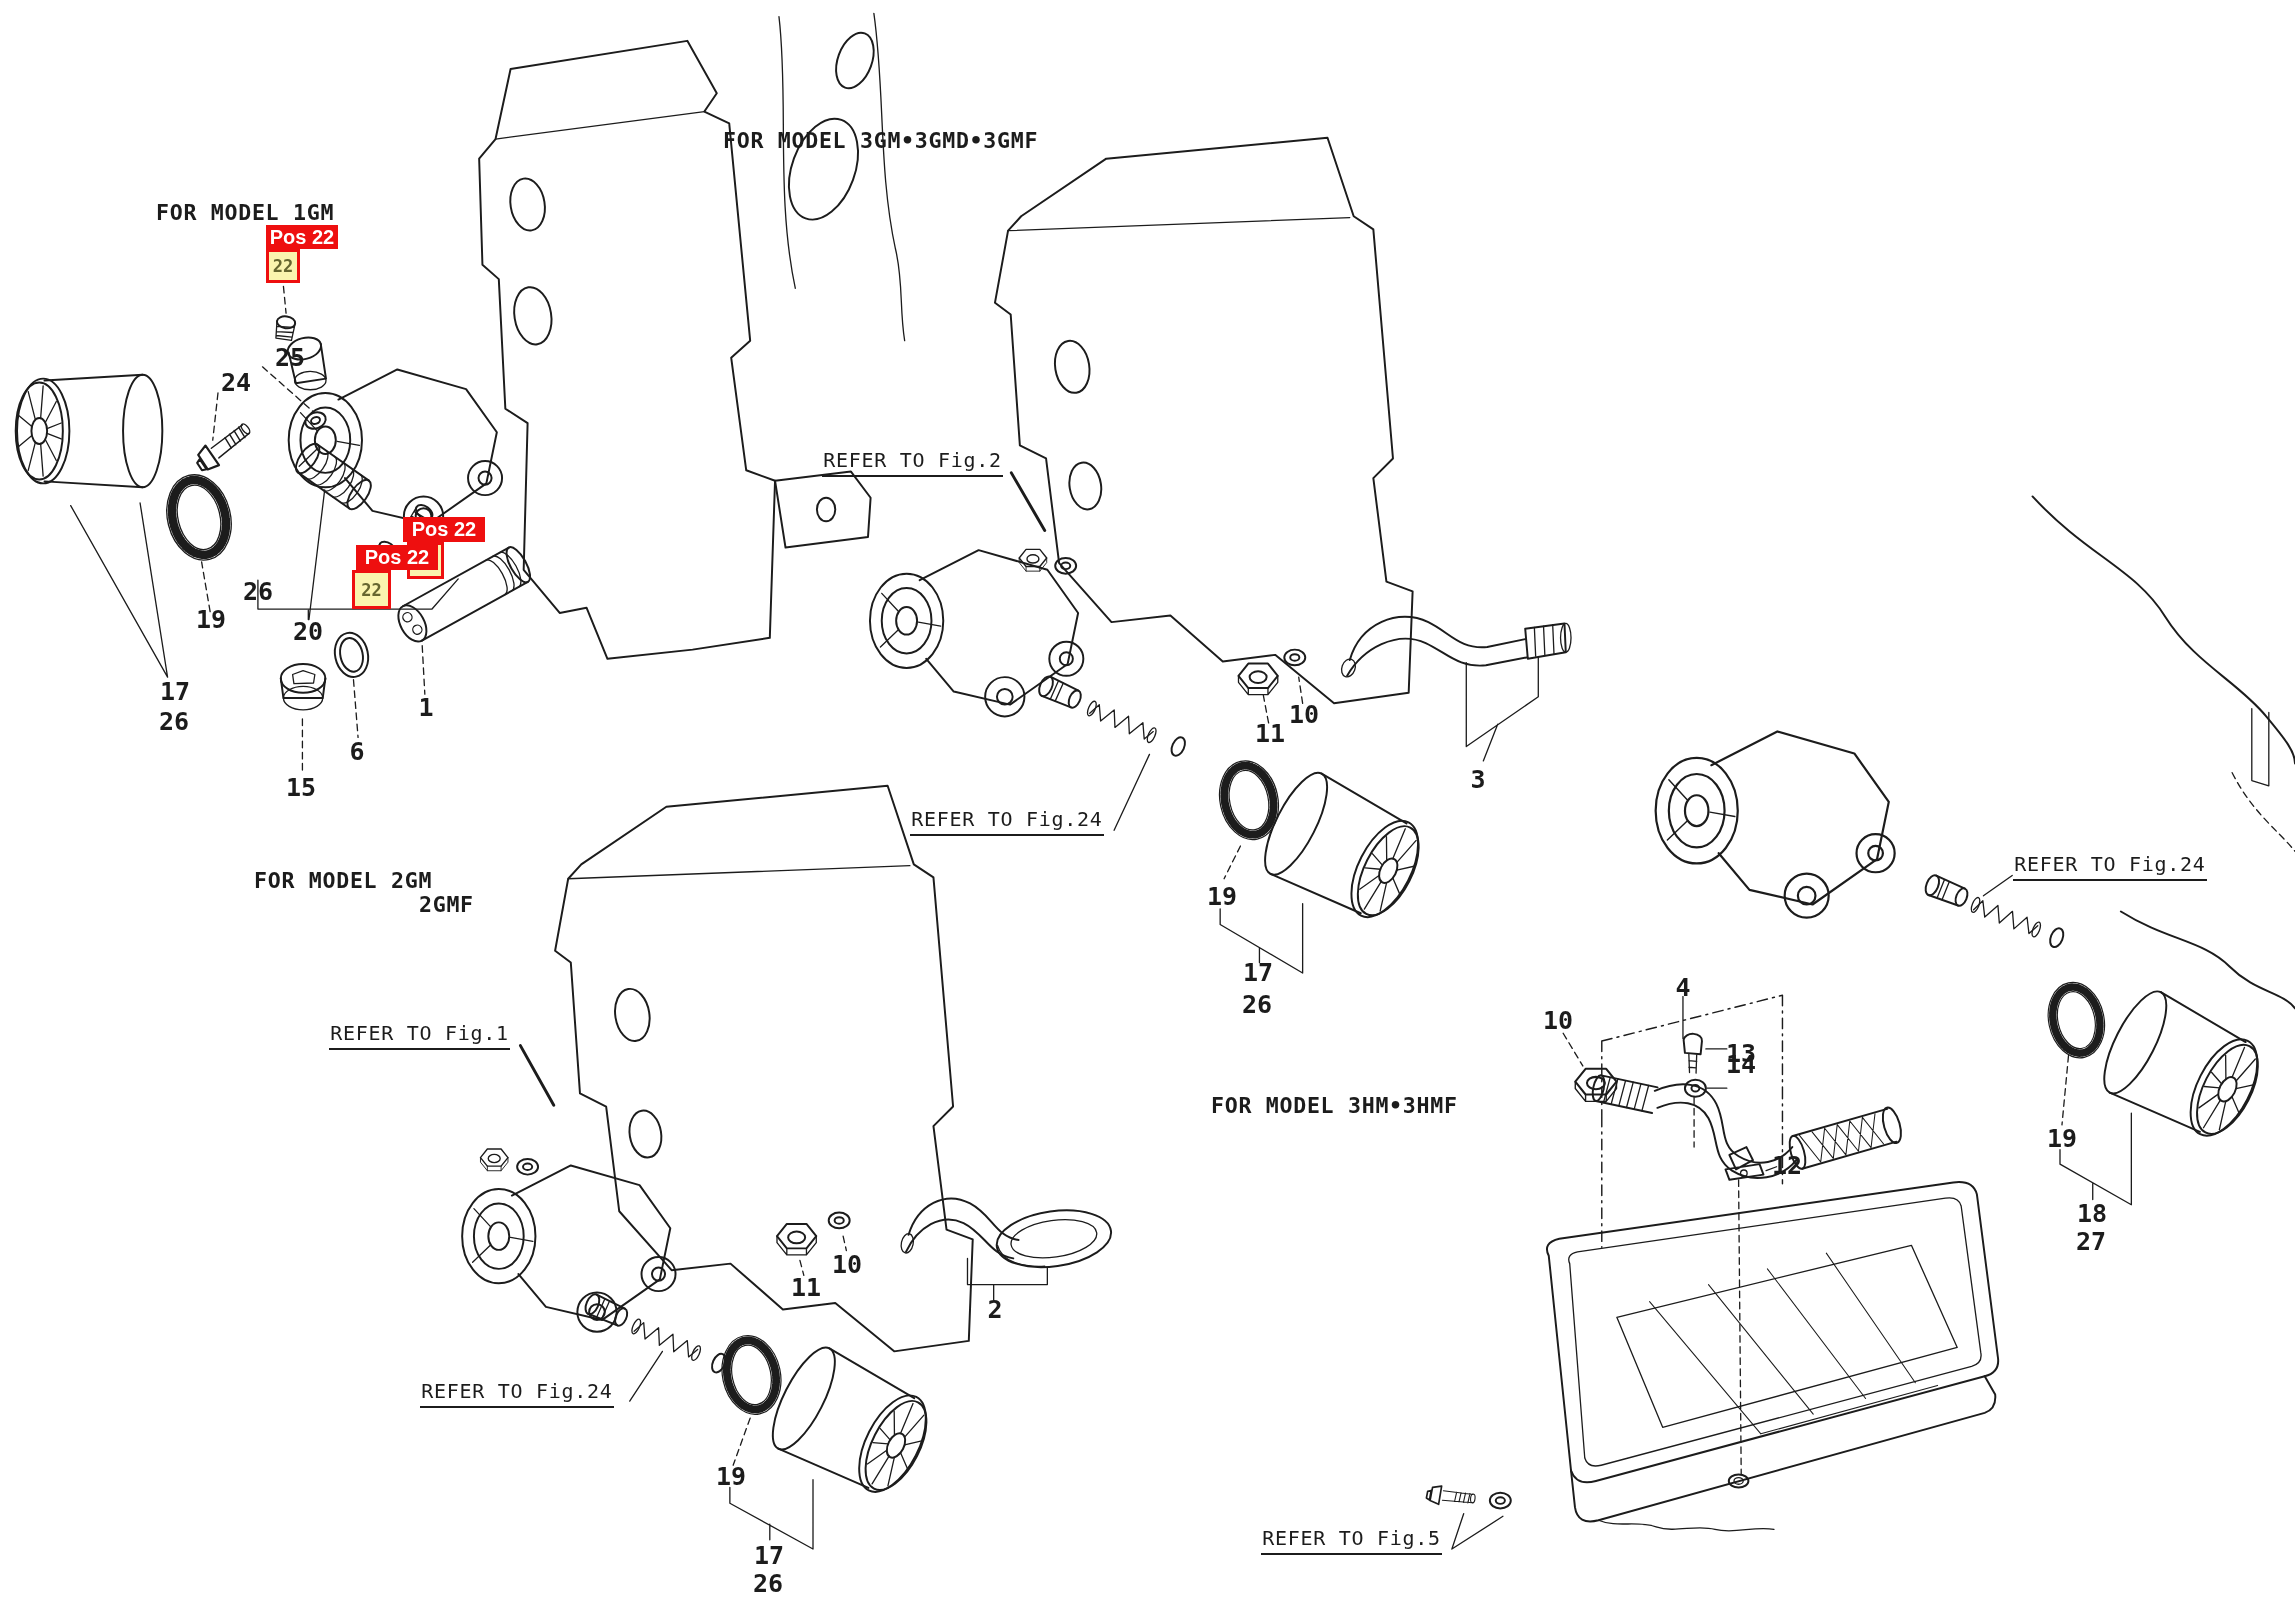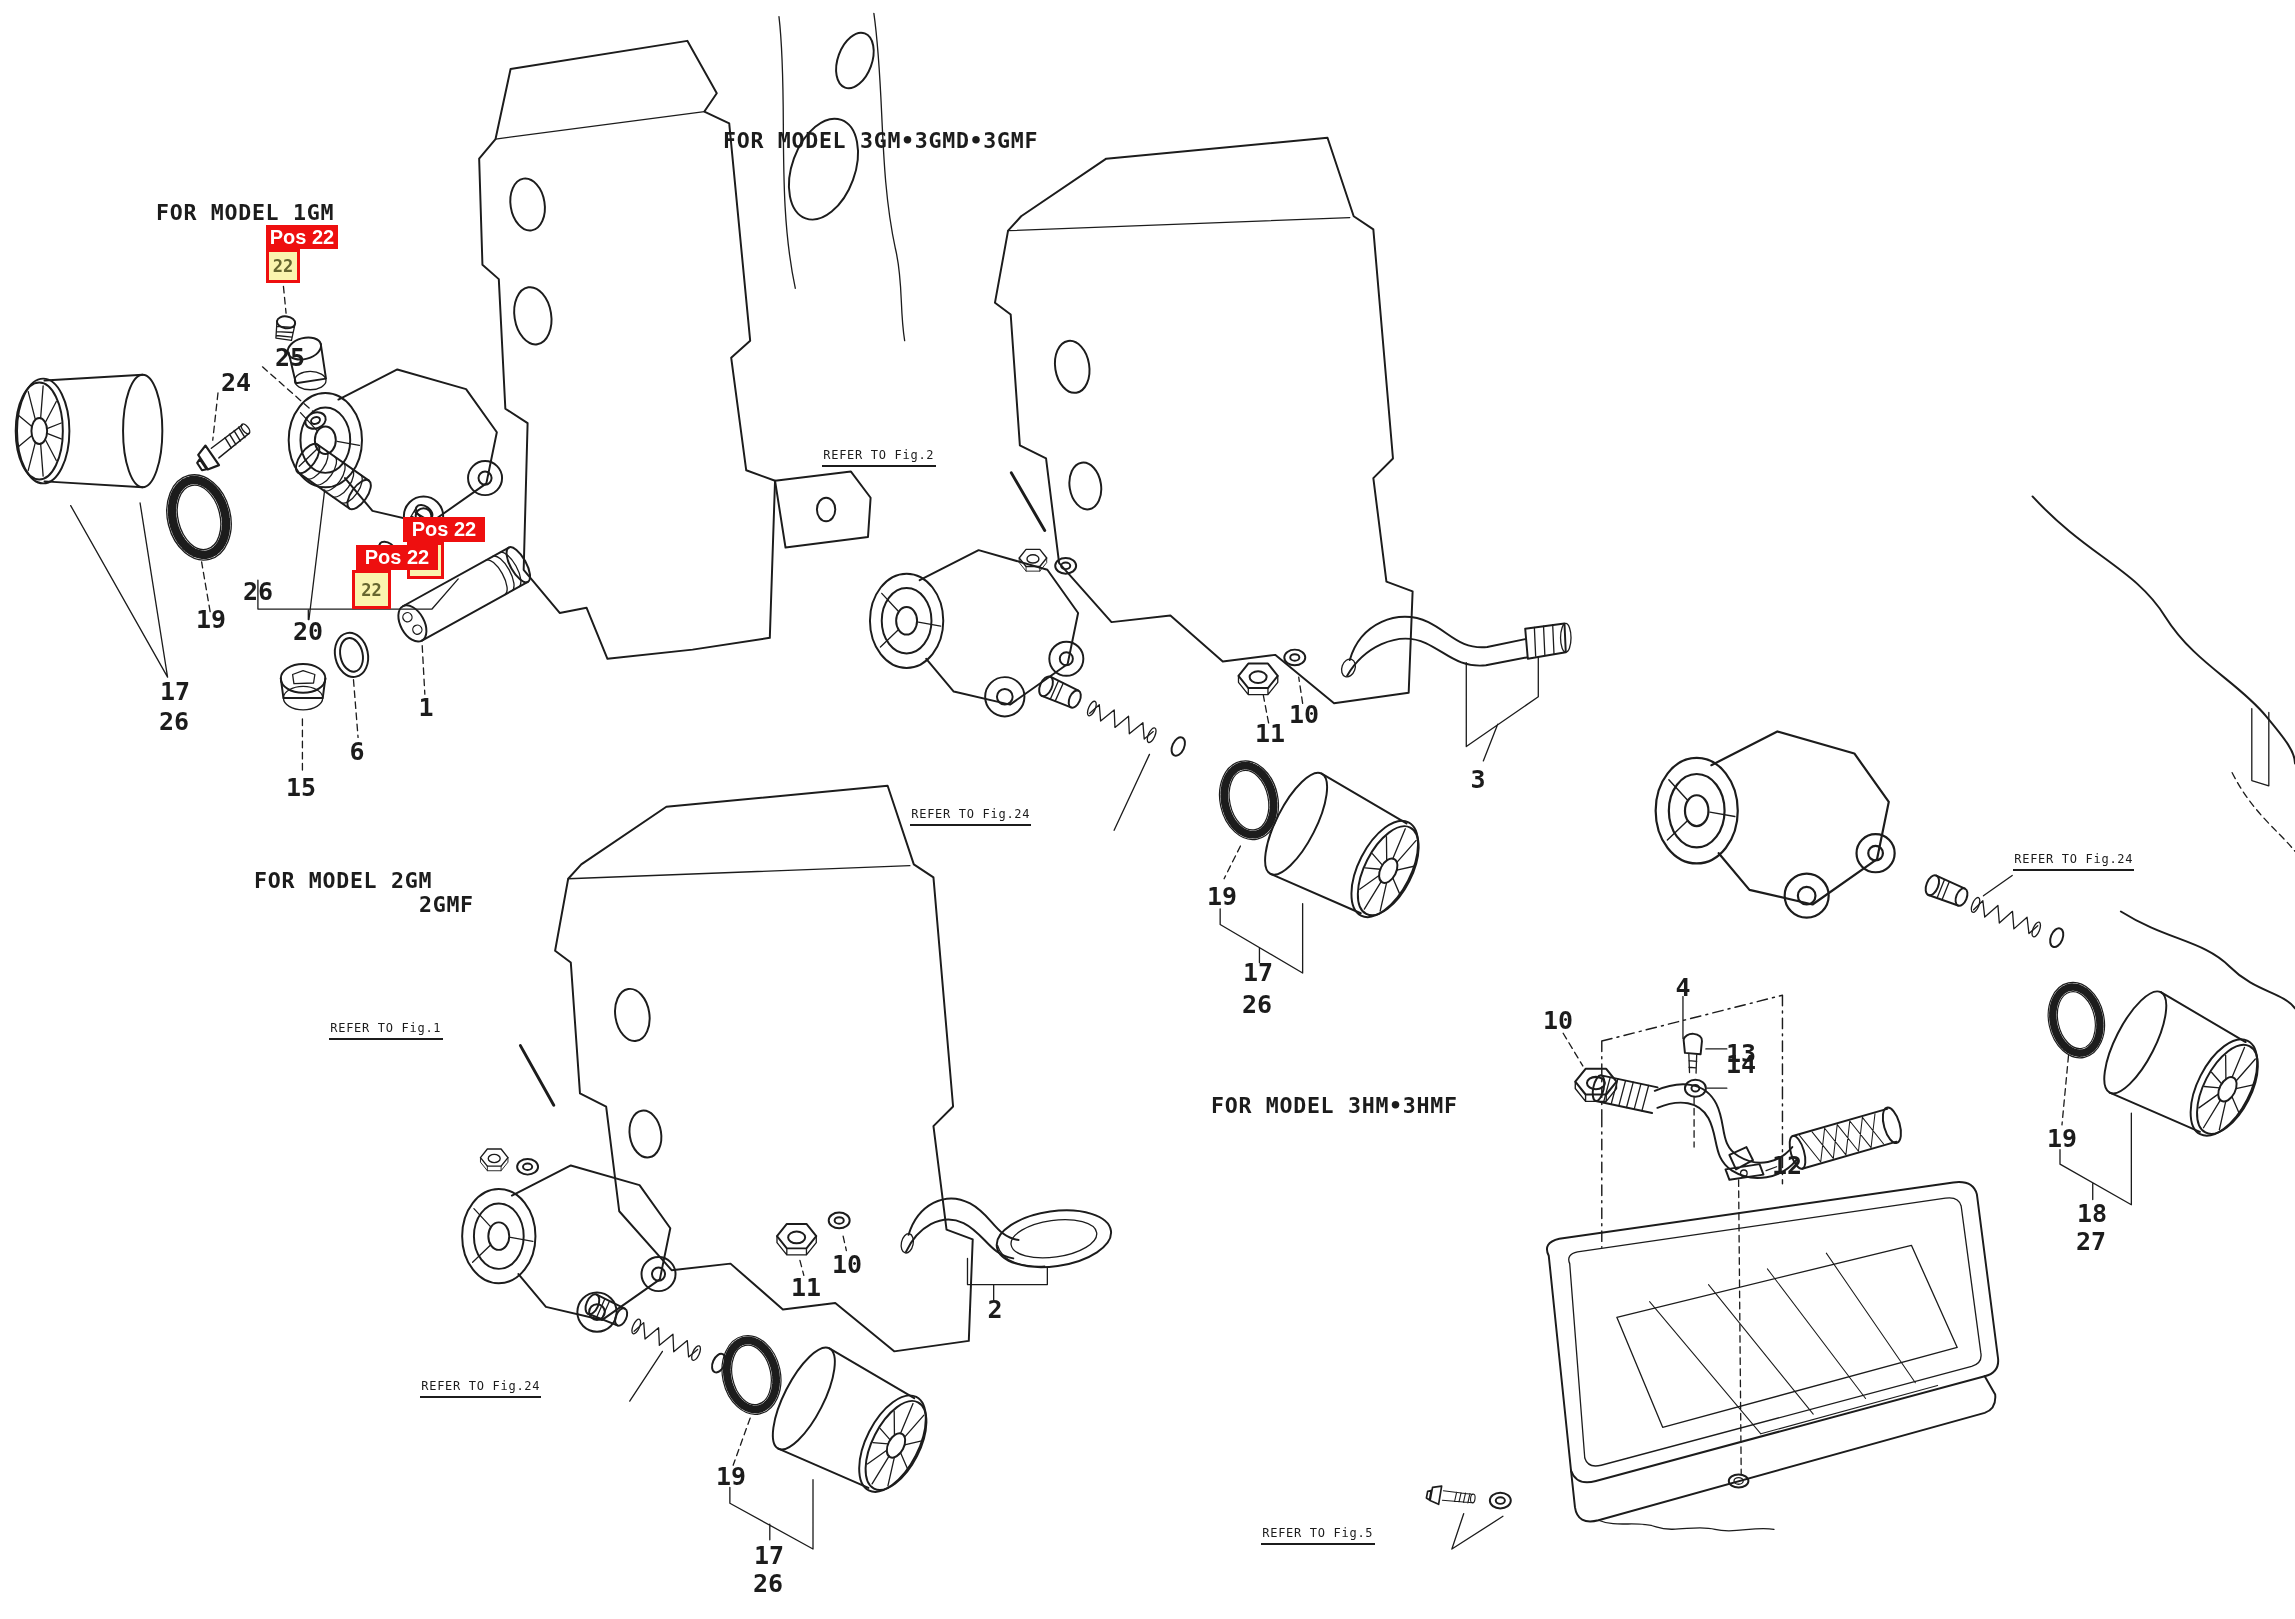--- a/index.html
+++ b/index.html
@@ -8,21 +8,21 @@
   }
   html,body{margin:0;padding:0;background:var(--bg);}
   #canvas{position:relative;width:2295px;height:1620px;background:var(--bg);overflow:hidden;
           font-family:"DejaVu Sans Mono","Liberation Mono",monospace;color:var(--ink);}
   #art{position:absolute;left:0;top:0;}
   #art path,#art ellipse,#art circle,#art line{fill:none;stroke:var(--ink);stroke-width:3;stroke-linecap:round;stroke-linejoin:round;}
   #art .t2{stroke-width:2;} #art .t15{stroke-width:1.6;} #art .t4{stroke-width:4.5;}
   #art .dash{stroke-width:2;stroke-dasharray:10 7;}
   #art .dashdot{stroke-width:2.2;stroke-dasharray:16 8 3 8;}
   .model-header{position:absolute;font-size:21.6px;letter-spacing:0.7px;white-space:pre;font-weight:bold;}
-  .refer-label{position:absolute;font-size:12px;letter-spacing:0.7px;white-space:pre;
+  .refer-label{position:absolute;font-size:20px;letter-spacing:0.7px;white-space:pre;
                border-bottom:2px solid var(--ink);padding:0 1.3px 3.3px 1.3px;}
   .part-num{position:absolute;font-size:25px;font-weight:bold;transform:translate(-50%,-50%);white-space:pre;}
   .pos-label{position:absolute;background:var(--red);color:var(--pos-text);
              font-family:"Liberation Sans",sans-serif;font-weight:bold;font-size:20px;
              display:flex;align-items:center;justify-content:center;white-space:pre;}
   .pos-box{position:absolute;background:var(--yellow);border:3.3px solid var(--red);
            color:var(--box-text);font-size:17px;font-weight:bold;
            display:flex;align-items:center;justify-content:center;box-sizing:border-box;}
 </style>
 </head>

